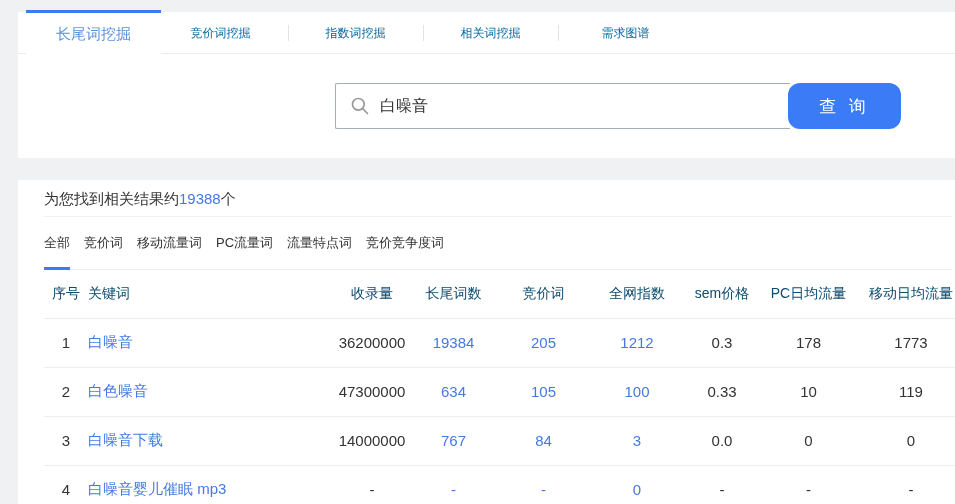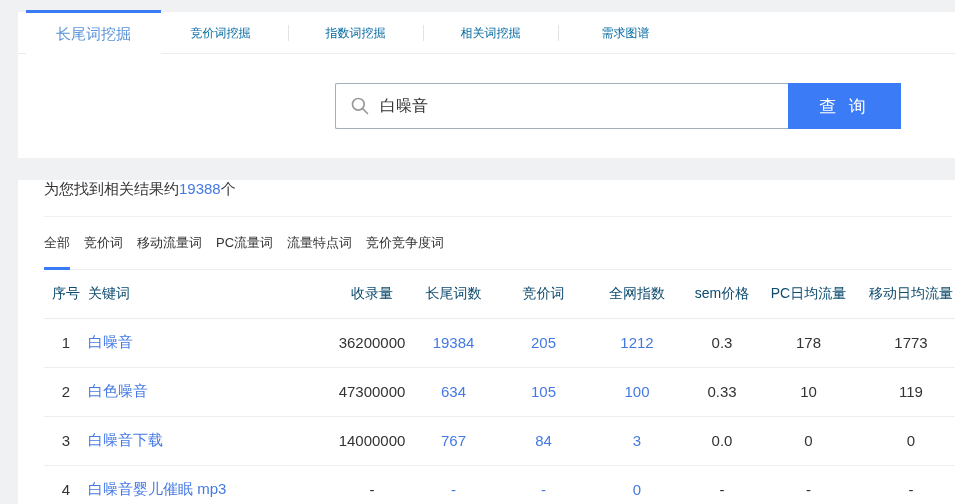--- a/index.html
+++ b/index.html
@@ -43,31 +43,31 @@
     border:1px solid #a6aebb; border-right:none; border-radius:2px 0 0 2px;
     background:#fff; padding-left:14px;
   }
   .search-box svg { flex:0 0 auto; }
   .search-input {
     border:none; outline:none; flex:1; height:40px; margin-left:10px;
     font-size:16px; color:#333; font-family:inherit; background:transparent;
   }
   .search-btn {
     width:113px; height:46px; background:#3b7bf6; color:#fff;
-    border:none; border-radius:0; margin-left:-2px;
+    border:none; border-radius:12px; margin-left:-2px;
     font-size:17px; letter-spacing:4px; cursor:pointer; font-family:inherit;
   }
 
   
   .results-card {
     position:absolute; left:18px; top:180px; width:960px; height:340px;
     background:#fff; padding:0 26px;
   }
   .result-count {
-    height:37px; font-size:15px; color:#333;
+    height:37px; padding-top:10px; font-size:15px; color:#333;
     border-bottom:1px solid #f0f0f0;
   }
   .result-count .blue { color:#4479e4; }
 
   .filter-tabs {
     display:flex; height:53px; align-items:stretch; gap:14px;
     border-bottom:1px solid #ececec; font-size:13px;
   }
   .ftab { position:relative; line-height:52px; color:#333; cursor:pointer; }
   .ftab.active::after {

